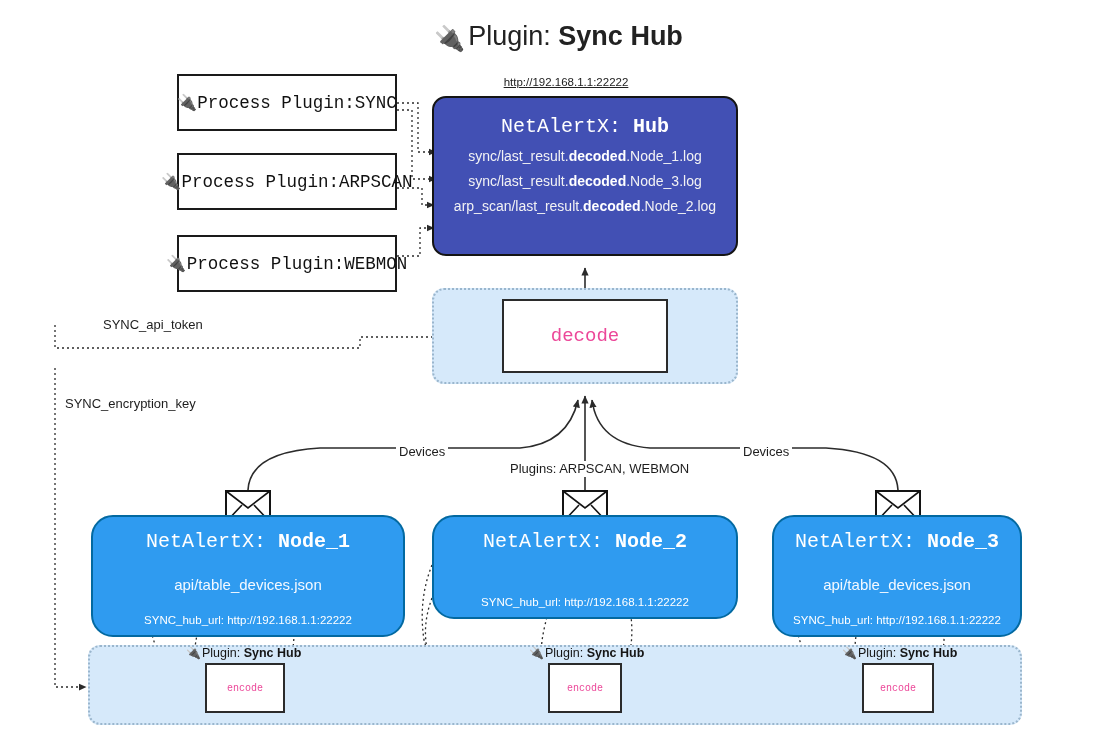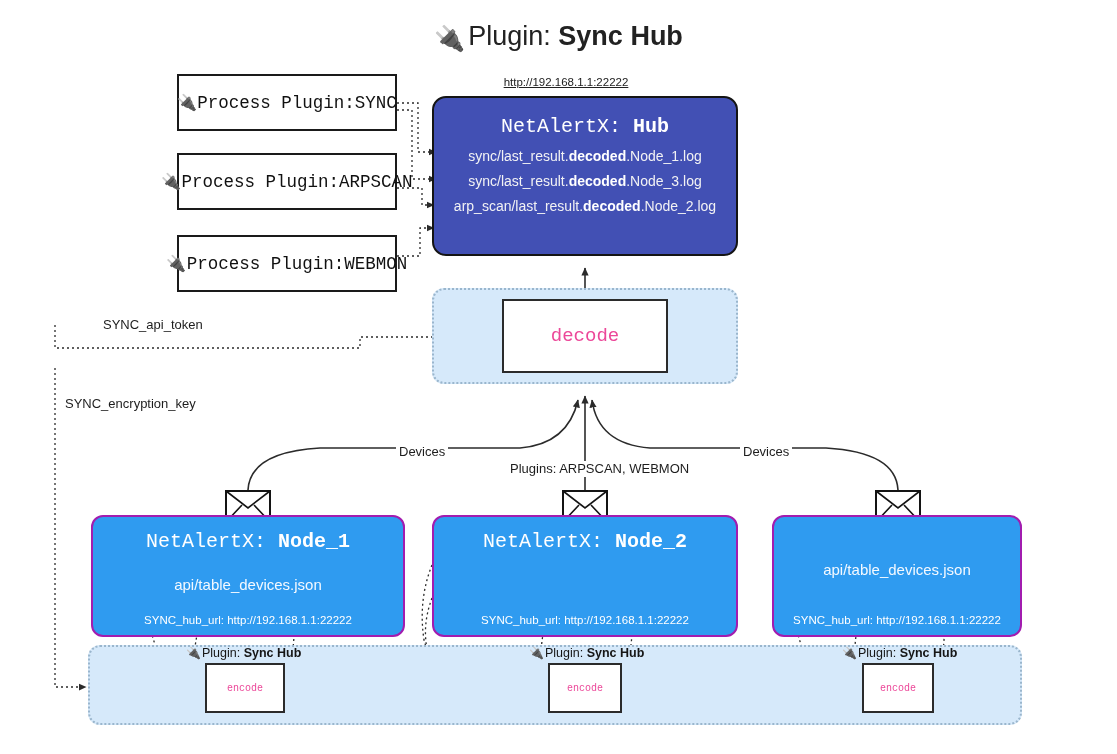--- a/index.html
+++ b/index.html
@@ -129,22 +129,22 @@
     font-family: "Liberation Mono", monospace;
     color: #ec4899;
     white-space: nowrap;
   }
   #decode-box { font-size: 19px; }
   .encode-box { font-size: 10px; }
 
   
   .node-box {
     background: #2f9bf0;
-    border: 2px solid #a21caf;
-    border-radius: 12px;
+    border: 2px solid #0369a1;
+    border-radius: 22px;
     color: #ffffff;
     display: flex;
     flex-direction: column;
     align-items: center;
     padding-top: 10px;
   }
   .node-box .node-title {
     font-family: "Liberation Mono", monospace;
     font-size: 20px;
     line-height: 30px;
@@ -325,31 +325,35 @@
     <div class="node-title">
       <span>NetAlertX:</span>
       <b>Node_1</b>
     </div>
     <div class="node-lines">
       <div class="node-line">api/table_devices.json</div>
     </div>
     <div class="node-foot">SYNC_hub_url: http://192.168.1.1:22222</div>
   </div>
 
-  <div class="node node-box" style="left:432px; top:515px; width:306px; height:122px;">
+  <div class="node node-box" style="left:432px; top:515px; width:306px; height:104px;">
     <div class="node-title">
       <span>NetAlertX:</span>
       <b>Node_2</b>
     </div>
     <div class="node-lines">
     </div>
     <div class="node-foot">SYNC_hub_url: http://192.168.1.1:22222</div>
   </div>
 
   <div class="node node-box" style="left:772px; top:515px; width:250px; height:122px;">
+    <div class="node-title">
+      <span>NetAlertX:</span>
+      <b>Node_3</b>
+    </div>
     <div class="node-lines">
       <div class="node-line">api/table_devices.json</div>
     </div>
     <div class="node-foot">SYNC_hub_url: http://192.168.1.1:22222</div>
   </div>
 
   <div class="node light-box" style="left:88px; top:645px; width:934px; height:80px;"></div>
 
   <div class="plugin-label" style="left:186px; top:645px;">
     <span class="plug">🔌</span><span>Plugin:</span>

